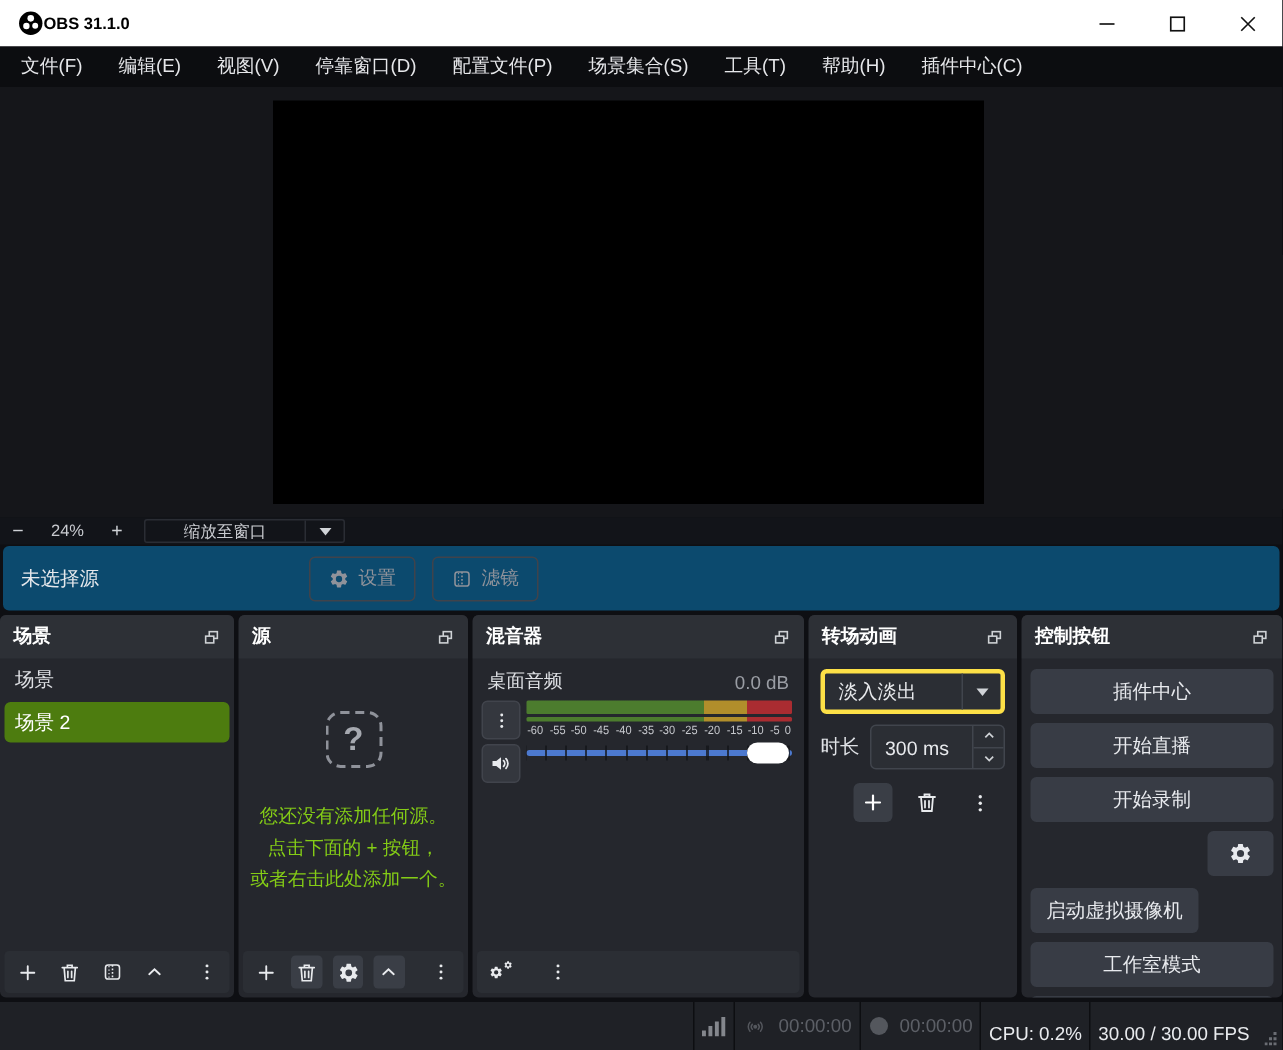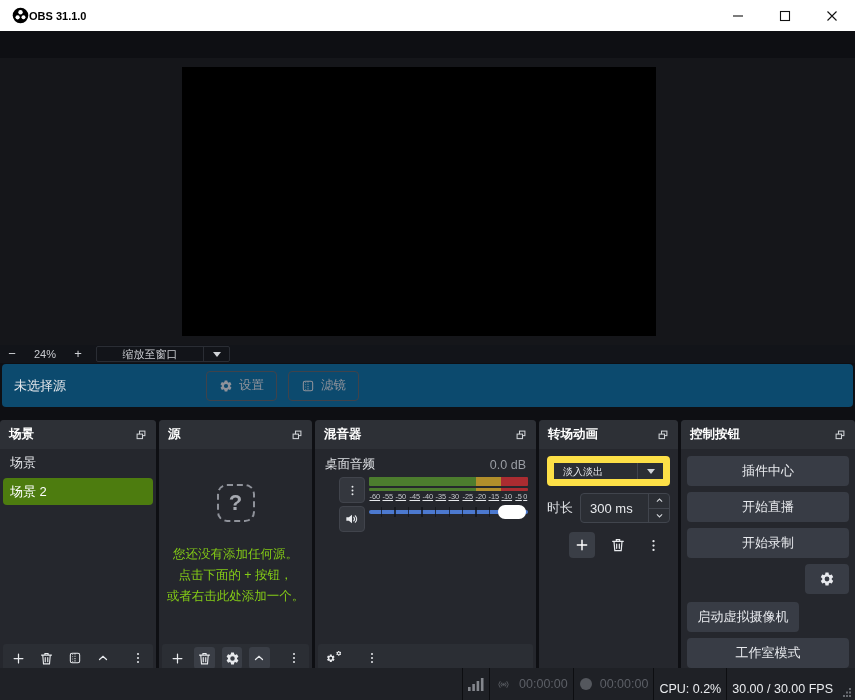--- a/index.html
+++ b/index.html
@@ -36,21 +36,21 @@
   
   .contextbar { position:absolute; top:364px; left:2px; width:851px; height:43px; background:#0c4a6e;
     border-radius:4px; display:flex; align-items:center; }
   .ctx-status { font-size:13px; color:#e6e8ec; margin-left:12px; }
   .ctx-btn { display:flex; align-items:center; gap:6px; height:30px; padding:0 12px; border:1px solid #40434b;
     border-radius:4px; color:#8f929a; font-size:12.5px; background:transparent; }
   .ctx-btn.first { margin-left:140px; }
   .ctx-btn + .ctx-btn { margin-left:11px; }
 
   
-  .docks { position:absolute; top:420px; left:0; width:855px; height:255px; display:flex; gap:3px; }
+  .docks { position:absolute; top:410px; left:0; width:855px; height:255px; display:flex; gap:3px; }
   .panel { position:relative; background:#25272d; border-radius:4px; overflow:hidden; }
   .p-scenes { width:156px; } .p-sources { width:153px; } .p-mixer { width:221px; }
   .p-trans { width:139px; } .p-controls { flex:1; }
   .panel-header { height:29px; background:#2d3036; display:flex; align-items:center; padding:0 9px;
     font-size:12.5px; font-weight:700; color:#fff; }
   .popout { margin-left:auto; display:flex; color:#cfd2d6; }
 
   .panel-toolbar { position:absolute; left:3px; right:3px; bottom:3px; height:28px; background:#2b2e34;
     border-radius:3px; display:flex; align-items:center; padding:0 5px; gap:7px; color:#e8eaed; }
   .tbtn { width:24px; height:22px; display:flex; align-items:center; justify-content:center; color:#e8eaed; }
@@ -65,40 +65,40 @@
   .src-empty { position:absolute; top:29px; left:0; right:0; bottom:34px; display:flex; flex-direction:column;
     align-items:center; justify-content:center; text-align:center; }
   .q-box { width:38px; height:38px; border:2px dashed #8f929a; border-radius:10px; color:#a6a9b0;
     font-size:22px; font-weight:700; display:flex; align-items:center; justify-content:center; margin-bottom:22px; }
   .src-line { font-size:12.5px; color:#84cc16; line-height:21px; }
 
   
   .mix-row1 { display:flex; align-items:center; padding:7px 10px 4px 10px; }
   .mix-name { font-size:12.5px; color:#dfe1e5; }
   .mix-level { margin-left:auto; font-size:12.5px; color:#9a9da4; }
-  .mix-grid { display:flex; padding:0 8px 0 24px; gap:4px;text-decoration:underline; }
+  .mix-grid { display:flex; padding:0 8px 0 6px; gap:4px; }
   .mix-btn-col { display:flex; flex-direction:column; gap:3px; }
   .mix-sq { width:26px; height:26px; background:#34373e; border:1px solid #41444c; border-radius:4px;
     display:flex; align-items:center; justify-content:center; color:#e8eaed; }
   .mix-main { flex:1; }
   .meter-bar { height:9px; border-radius:1px;
     background:linear-gradient(90deg,#4c7c2e 0%,#4c7c2e 67%,#b18e2b 67%,#b18e2b 83%,#aa2c31 83%,#aa2c31 100%); }
   .meter-bar.thin { height:3px; margin-top:2px; }
   .ticks { display:flex; justify-content:space-between; font-size:8px; color:#c6c8cd; margin-top:1px; }
   .ticks span { transform:scaleX(.92); }
   .slider { position:relative; height:14px; margin-top:4px; }
   .slider .track { position:absolute; top:5px; left:0; right:0; height:4px; background:#4c79cf; border-radius:2px; }
   .slider .marks { position:absolute; top:2px; left:0; right:0; height:10px;
     background:repeating-linear-gradient(90deg,transparent 0 12px,rgba(18,20,24,.75) 12px 13.5px); }
   .slider .handle { position:absolute; top:0; right:2px; width:28px; height:14px; background:#fff; border-radius:7px; }
 
   
   .trans-body { padding:7px 8px; }
-  .combo { display:flex; align-items:flex-end; height:30px; background:#2b2e34; border:7px solid #fde047;
-    border-radius:4px; font-size:10px; color:#e8eaed; }
+  .combo { display:flex; align-items:center; height:30px; background:#2b2e34; border:3px solid #fde047;
+    border-radius:4px; font-size:13px; color:#e8eaed; }
   .combo-text { padding-left:9px; flex:1; }
   .combo-arrow { width:26px; height:100%; display:flex; align-items:center; justify-content:center; border-left:1px solid #41454d; }
   .dur-row { display:flex; align-items:center; margin-top:7px; gap:7px; }
   .dur-label { font-size:13px; color:#dfe1e5; }
   .spin { flex:1; display:flex; height:30px; background:#2b2e34; border:1px solid #41454d; border-radius:4px; }
   .spin-val { flex:1; display:flex; align-items:center; padding-left:9px; font-size:13px; color:#e8eaed; }
   .spin-btns { width:21px; display:flex; flex-direction:column; border-left:1px solid #41454d; }
   .spin-btns div { flex:1; display:flex; align-items:center; justify-content:center; color:#cfd2d6; }
   .spin-btns div + div { border-top:1px solid #41454d; }
   .trans-actions { display:flex; align-items:center; justify-content:flex-end; gap:11px; margin-top:9px; padding-right:5px; }
@@ -158,20 +158,31 @@
       <div class="win-btn">
         <span>
             <svg width="12" height="12" viewBox="0 0 12 12">
               <path d="M1.5 1.5l9 9M10.5 1.5l-9 9" stroke="#111" stroke-width="1.1"></path>
             </svg>
           </span>
       </div>
     </div>
   </div>
 
+  <div class="menubar">
+    <span class="menu-item">文件(F)</span>
+    <span class="menu-item">编辑(E)</span>
+    <span class="menu-item">视图(V)</span>
+    <span class="menu-item">停靠窗口(D)</span>
+    <span class="menu-item">配置文件(P)</span>
+    <span class="menu-item">场景集合(S)</span>
+    <span class="menu-item">工具(T)</span>
+    <span class="menu-item">帮助(H)</span>
+    <span class="menu-item">插件中心(C)</span>
+  </div>
 
   <div class="preview">
     <div class="canvas"></div>
   </div>
 
   <div class="zoombar">
     <span class="zoom-btn">−</span>
     <span class="zoom-level">24%</span>
     <span class="zoom-btn">+</span>
     <div class="fit-group">

